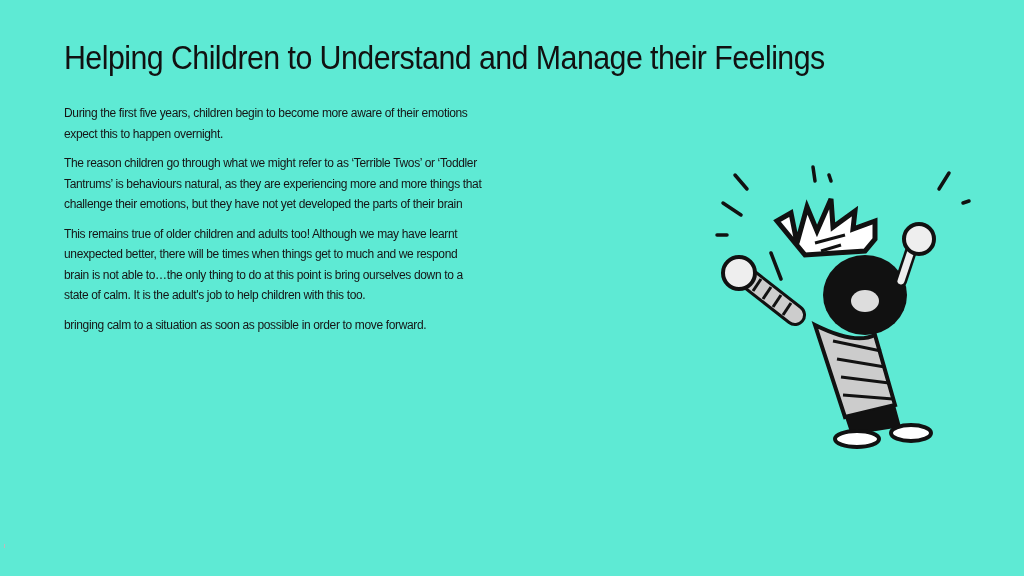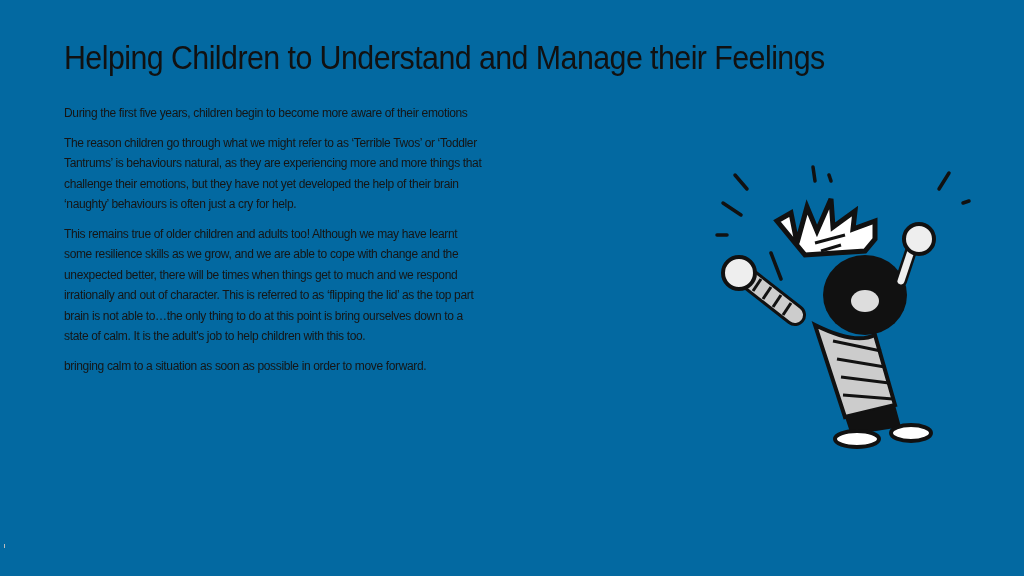--- a/index.html
+++ b/index.html
@@ -1,21 +1,21 @@
 <!DOCTYPE html>
 <html><head>
 <meta charset="utf-8">
 <style>
   html, body { margin: 0; padding: 0; }
   body {
     width: 1024px; height: 576px; overflow: hidden;
     background: #ffffff; position: relative;
     font-family: "Liberation Sans", sans-serif; color: #111;
   }
-  .slide { position: absolute; inset: 0; background: #0369a1; }
+  .slide { position: absolute; inset: 0; background: #5eead4; }
   .title {
     position: absolute; left: 64px; top: 36px; width: 920px;
     font-size: 33px; line-height: 44px; color: #111;
     letter-spacing: -0.6px; white-space: nowrap;
     transform: scaleX(0.92); transform-origin: left center;
   }
   .body {
     position: absolute; left: 64px; top: 103px; width: 660px;
   }
   .para {
@@ -34,32 +34,30 @@
 </head>
 <body>
 
 <div class="slide">
 
   <div class="title">Helping Children to Understand and Manage their Feelings</div>
 
   <div class="body">
     <p class="para">
       <span class="ln">During the first five years, children begin to become more aware of their emotions</span>
+      <span class="ln">expect this to happen overnight.</span>
     </p>
     <p class="para">
       <span class="ln">The reason children go through what we might refer to as ‘Terrible Twos’ or ‘Toddler</span>
       <span class="ln">Tantrums’ is behaviours natural, as they are experiencing more and more things that</span>
-      <span class="ln">challenge their emotions, but they have not yet developed the help of their brain</span>
-      <span class="ln">‘naughty’ behaviours is often just a cry for help.</span>
+      <span class="ln">challenge their emotions, but they have not yet developed the parts of their brain</span>
     </p>
     <p class="para">
       <span class="ln">This remains true of older children and adults too! Although we may have learnt</span>
-      <span class="ln">some resilience skills as we grow, and we are able to cope with change and the</span>
       <span class="ln">unexpected better, there will be times when things get to much and we respond</span>
-      <span class="ln">irrationally and out of character. This is referred to as ‘flipping the lid’ as the top part</span>
       <span class="ln">brain is not able to…the only thing to do at this point is bring ourselves down to a</span>
       <span class="ln">state of calm. It is the adult's job to help children with this too.</span>
     </p>
     <p class="para">
       <span class="ln">bringing calm to a situation as soon as possible in order to move forward.</span>
     </p>
   </div>
 
   <div class="illustration">
     <svg width="275" height="295" viewBox="0 0 275 295" xmlns="http://www.w3.org/2000/svg">

